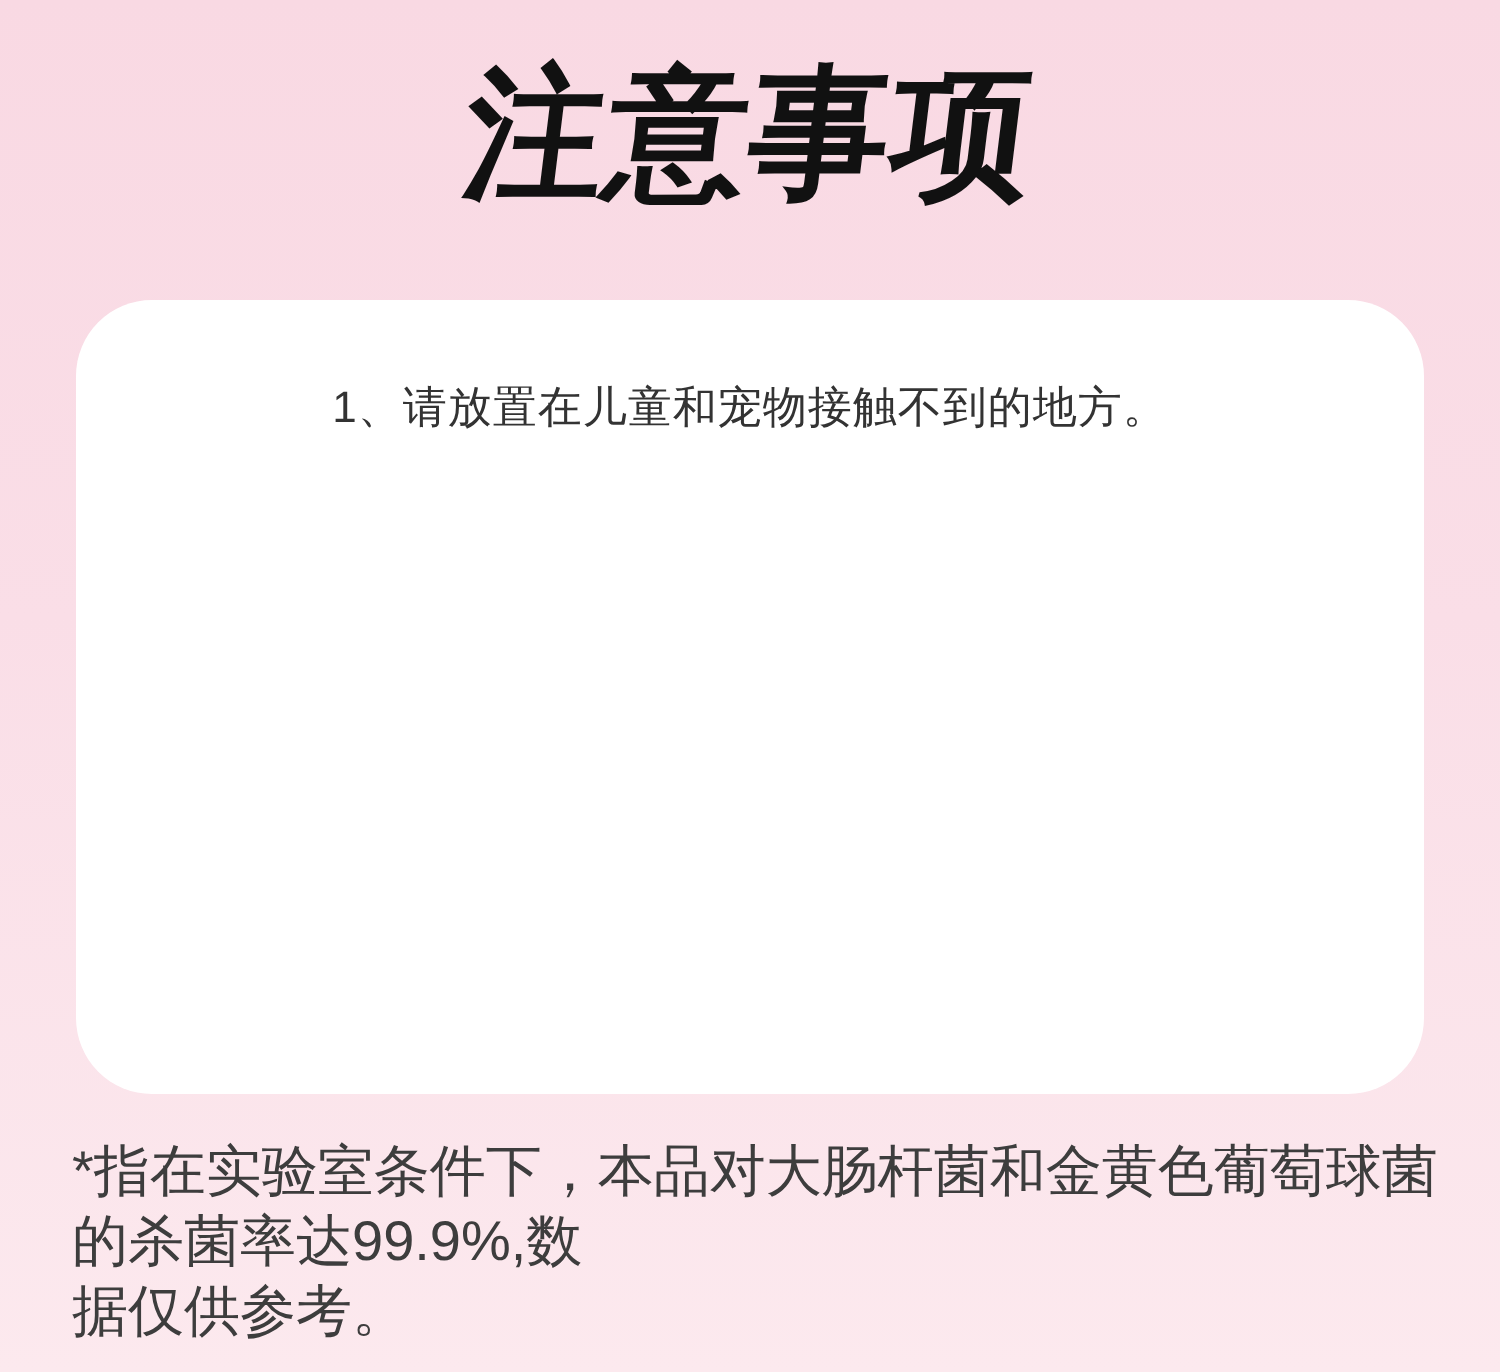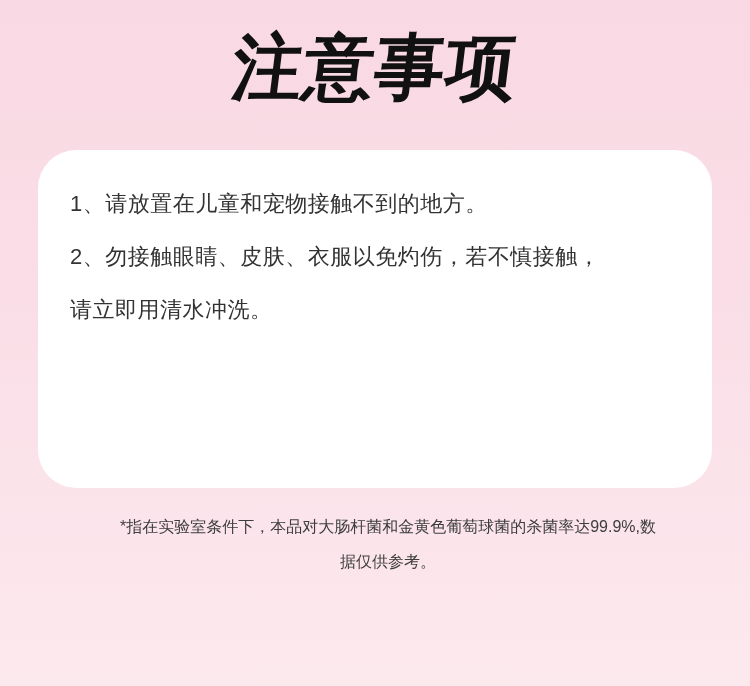--- a/index.html
+++ b/index.html
@@ -29,51 +29,49 @@
     letter-spacing: 1px;
     color: #111111;
   }
   .page-title .slant {
     display: inline-block;
     transform: skewX(-7deg) scaleY(1.03);
   }
   .notice-card {
     box-sizing: border-box;
     margin: 44px 38px 0;
-    height: 338px;
+    height: 397px;
     background: #ffffff;
     border-radius: 38px;
     padding: 27px 32px 16px;
+    text-align: center;
   }
   .notice-item {
     margin: 0;
     font-size: 22px;
     line-height: 53px;
     color: #333333;
     white-space: pre-line;
     letter-spacing: 0.5px;
   }
   .footnote {
     margin: 21px 10px 0 36px;
-    font-size: 16px;
+    font-size: 28px;
     line-height: 35px;
     color: #3d3d3d;
     white-space: pre-line;
-    text-align: center;
   }
 </style>
 </head>
 <body>
 
 <div class="page">
 
   <h1 class="page-title"><span class="slant">注意事项</span></h1>
 
   <div class="notice-card">
     <p class="notice-item">1、请放置在儿童和宠物接触不到的地方。</p>
-    <p class="notice-item">2、勿接触眼睛、皮肤、衣服以免灼伤，若不慎接触，
-请立即用清水冲洗。</p>
   </div>
 
   <p class="footnote">*指在实验室条件下，本品对大肠杆菌和金黄色葡萄球菌的杀菌率达99.9%,数
 据仅供参考。</p>
 
 </div>
 
 </body></html>

